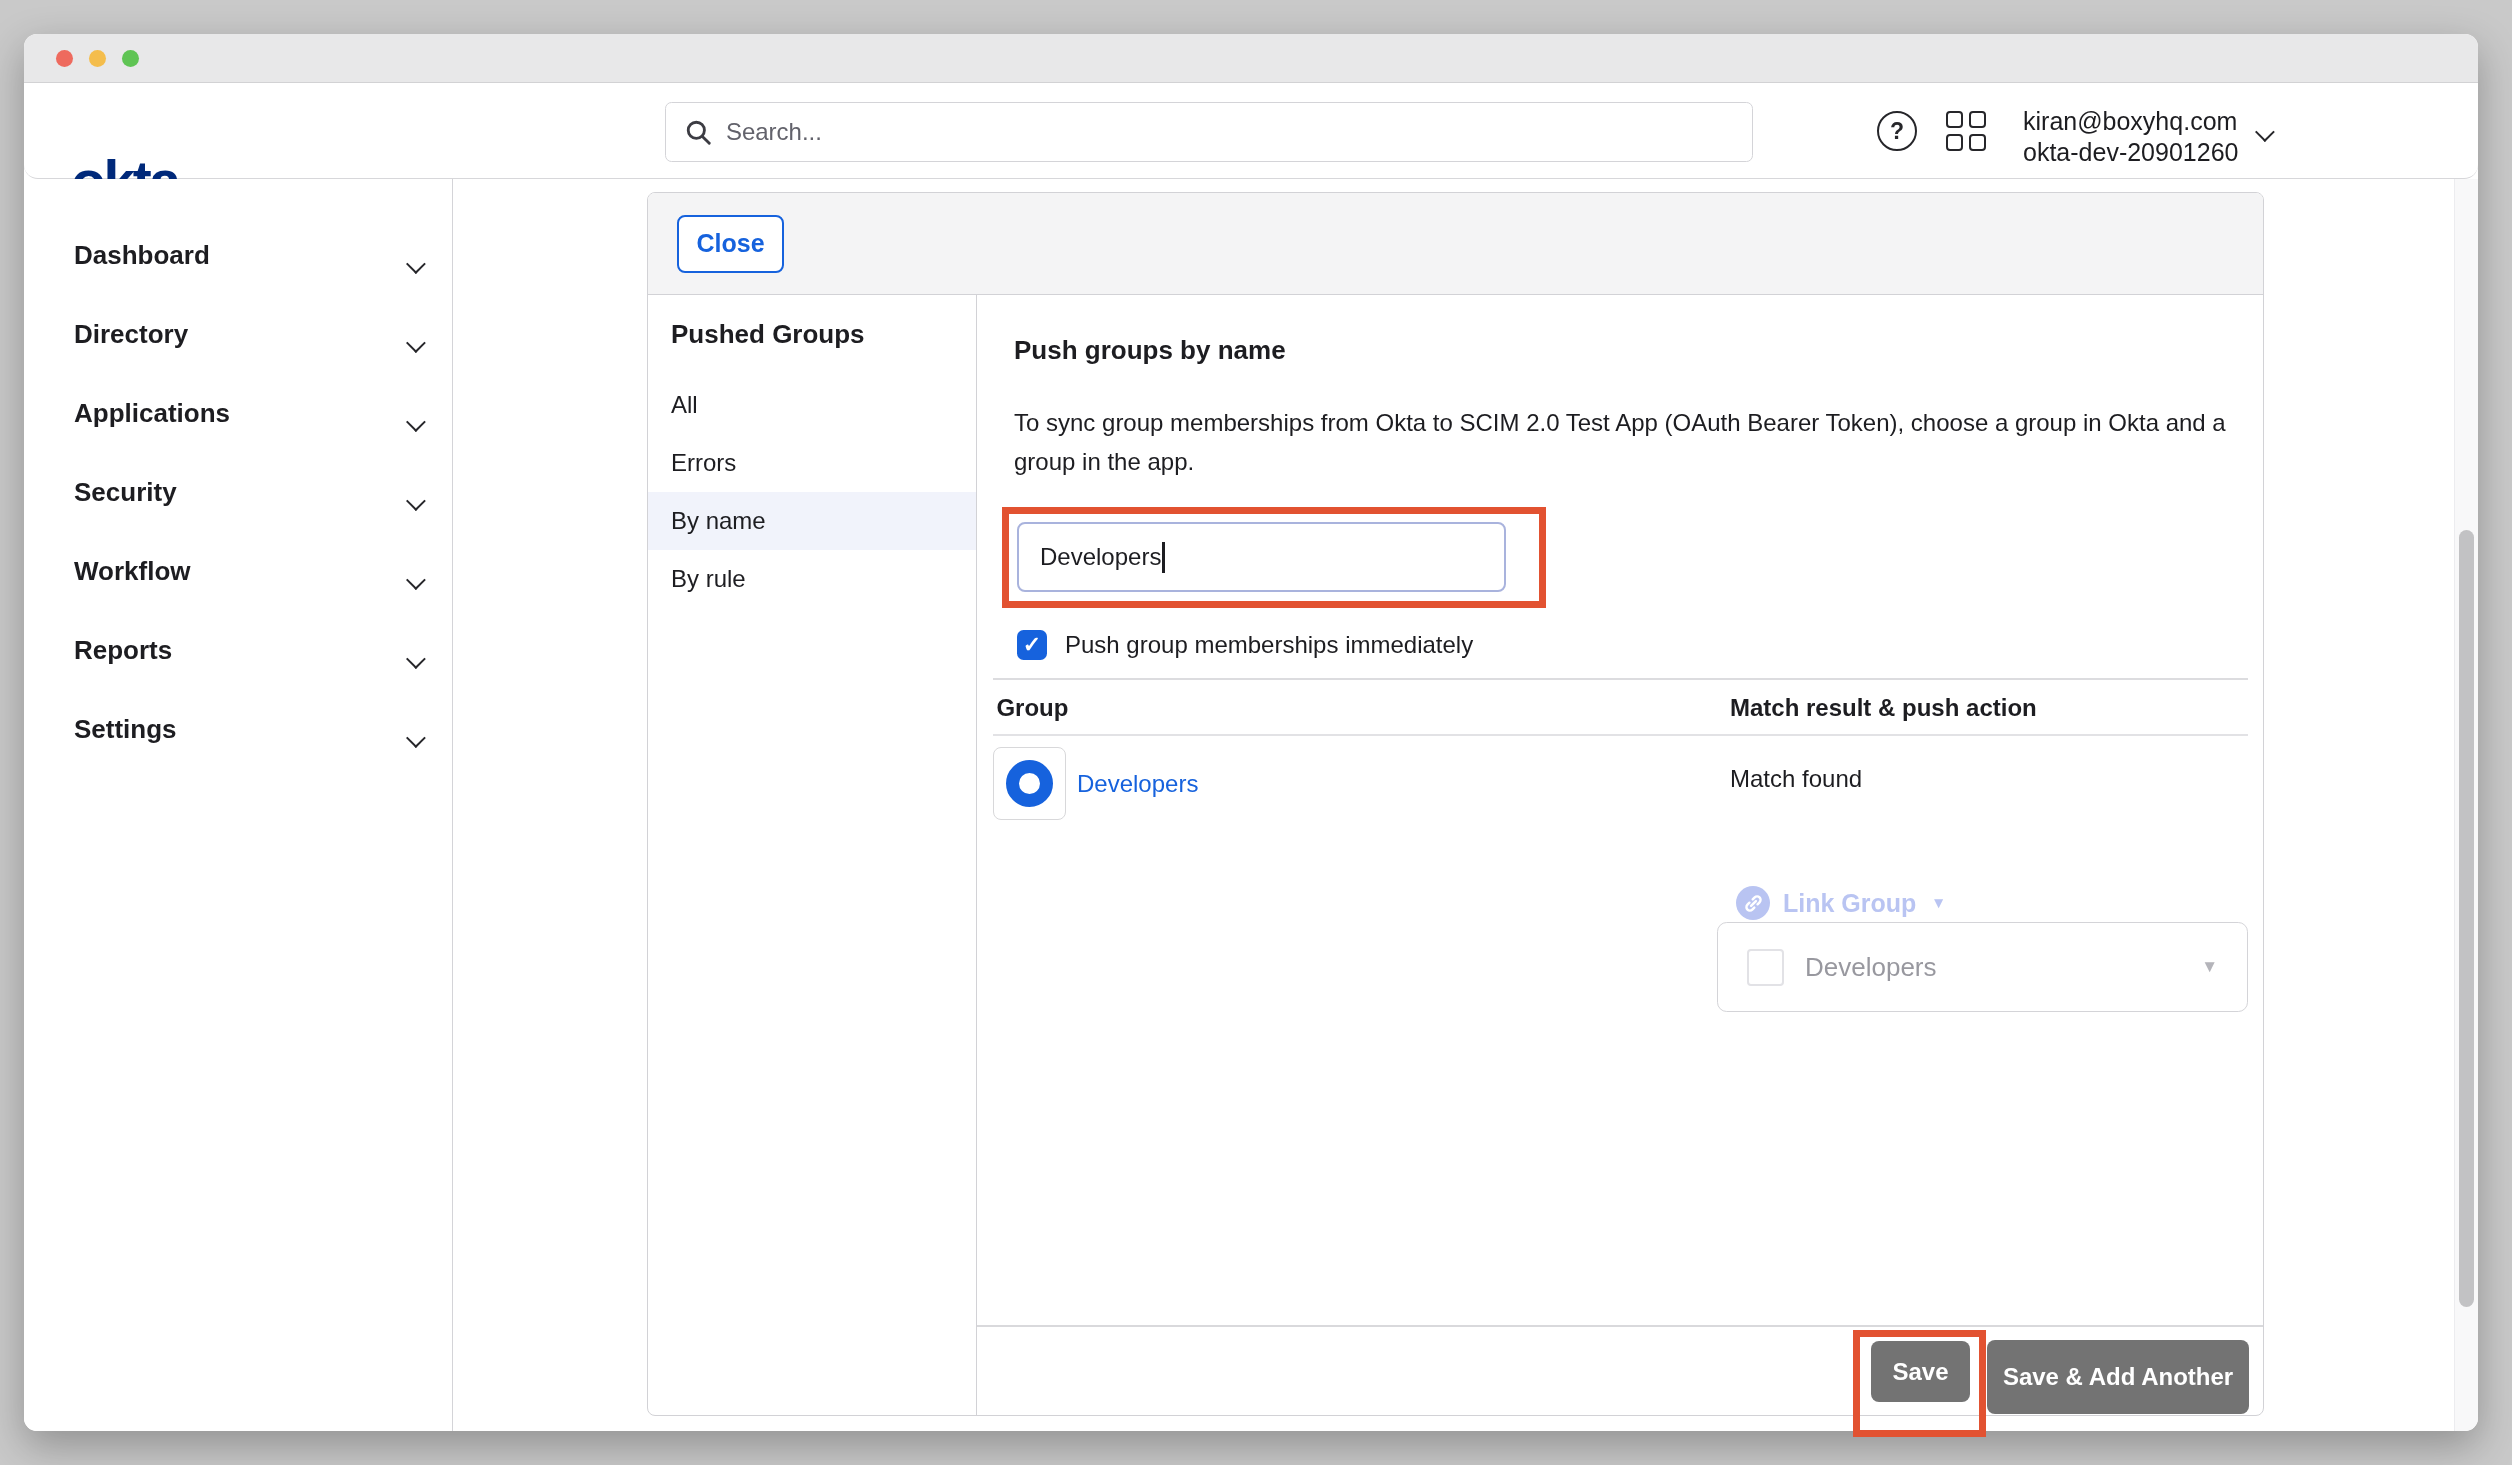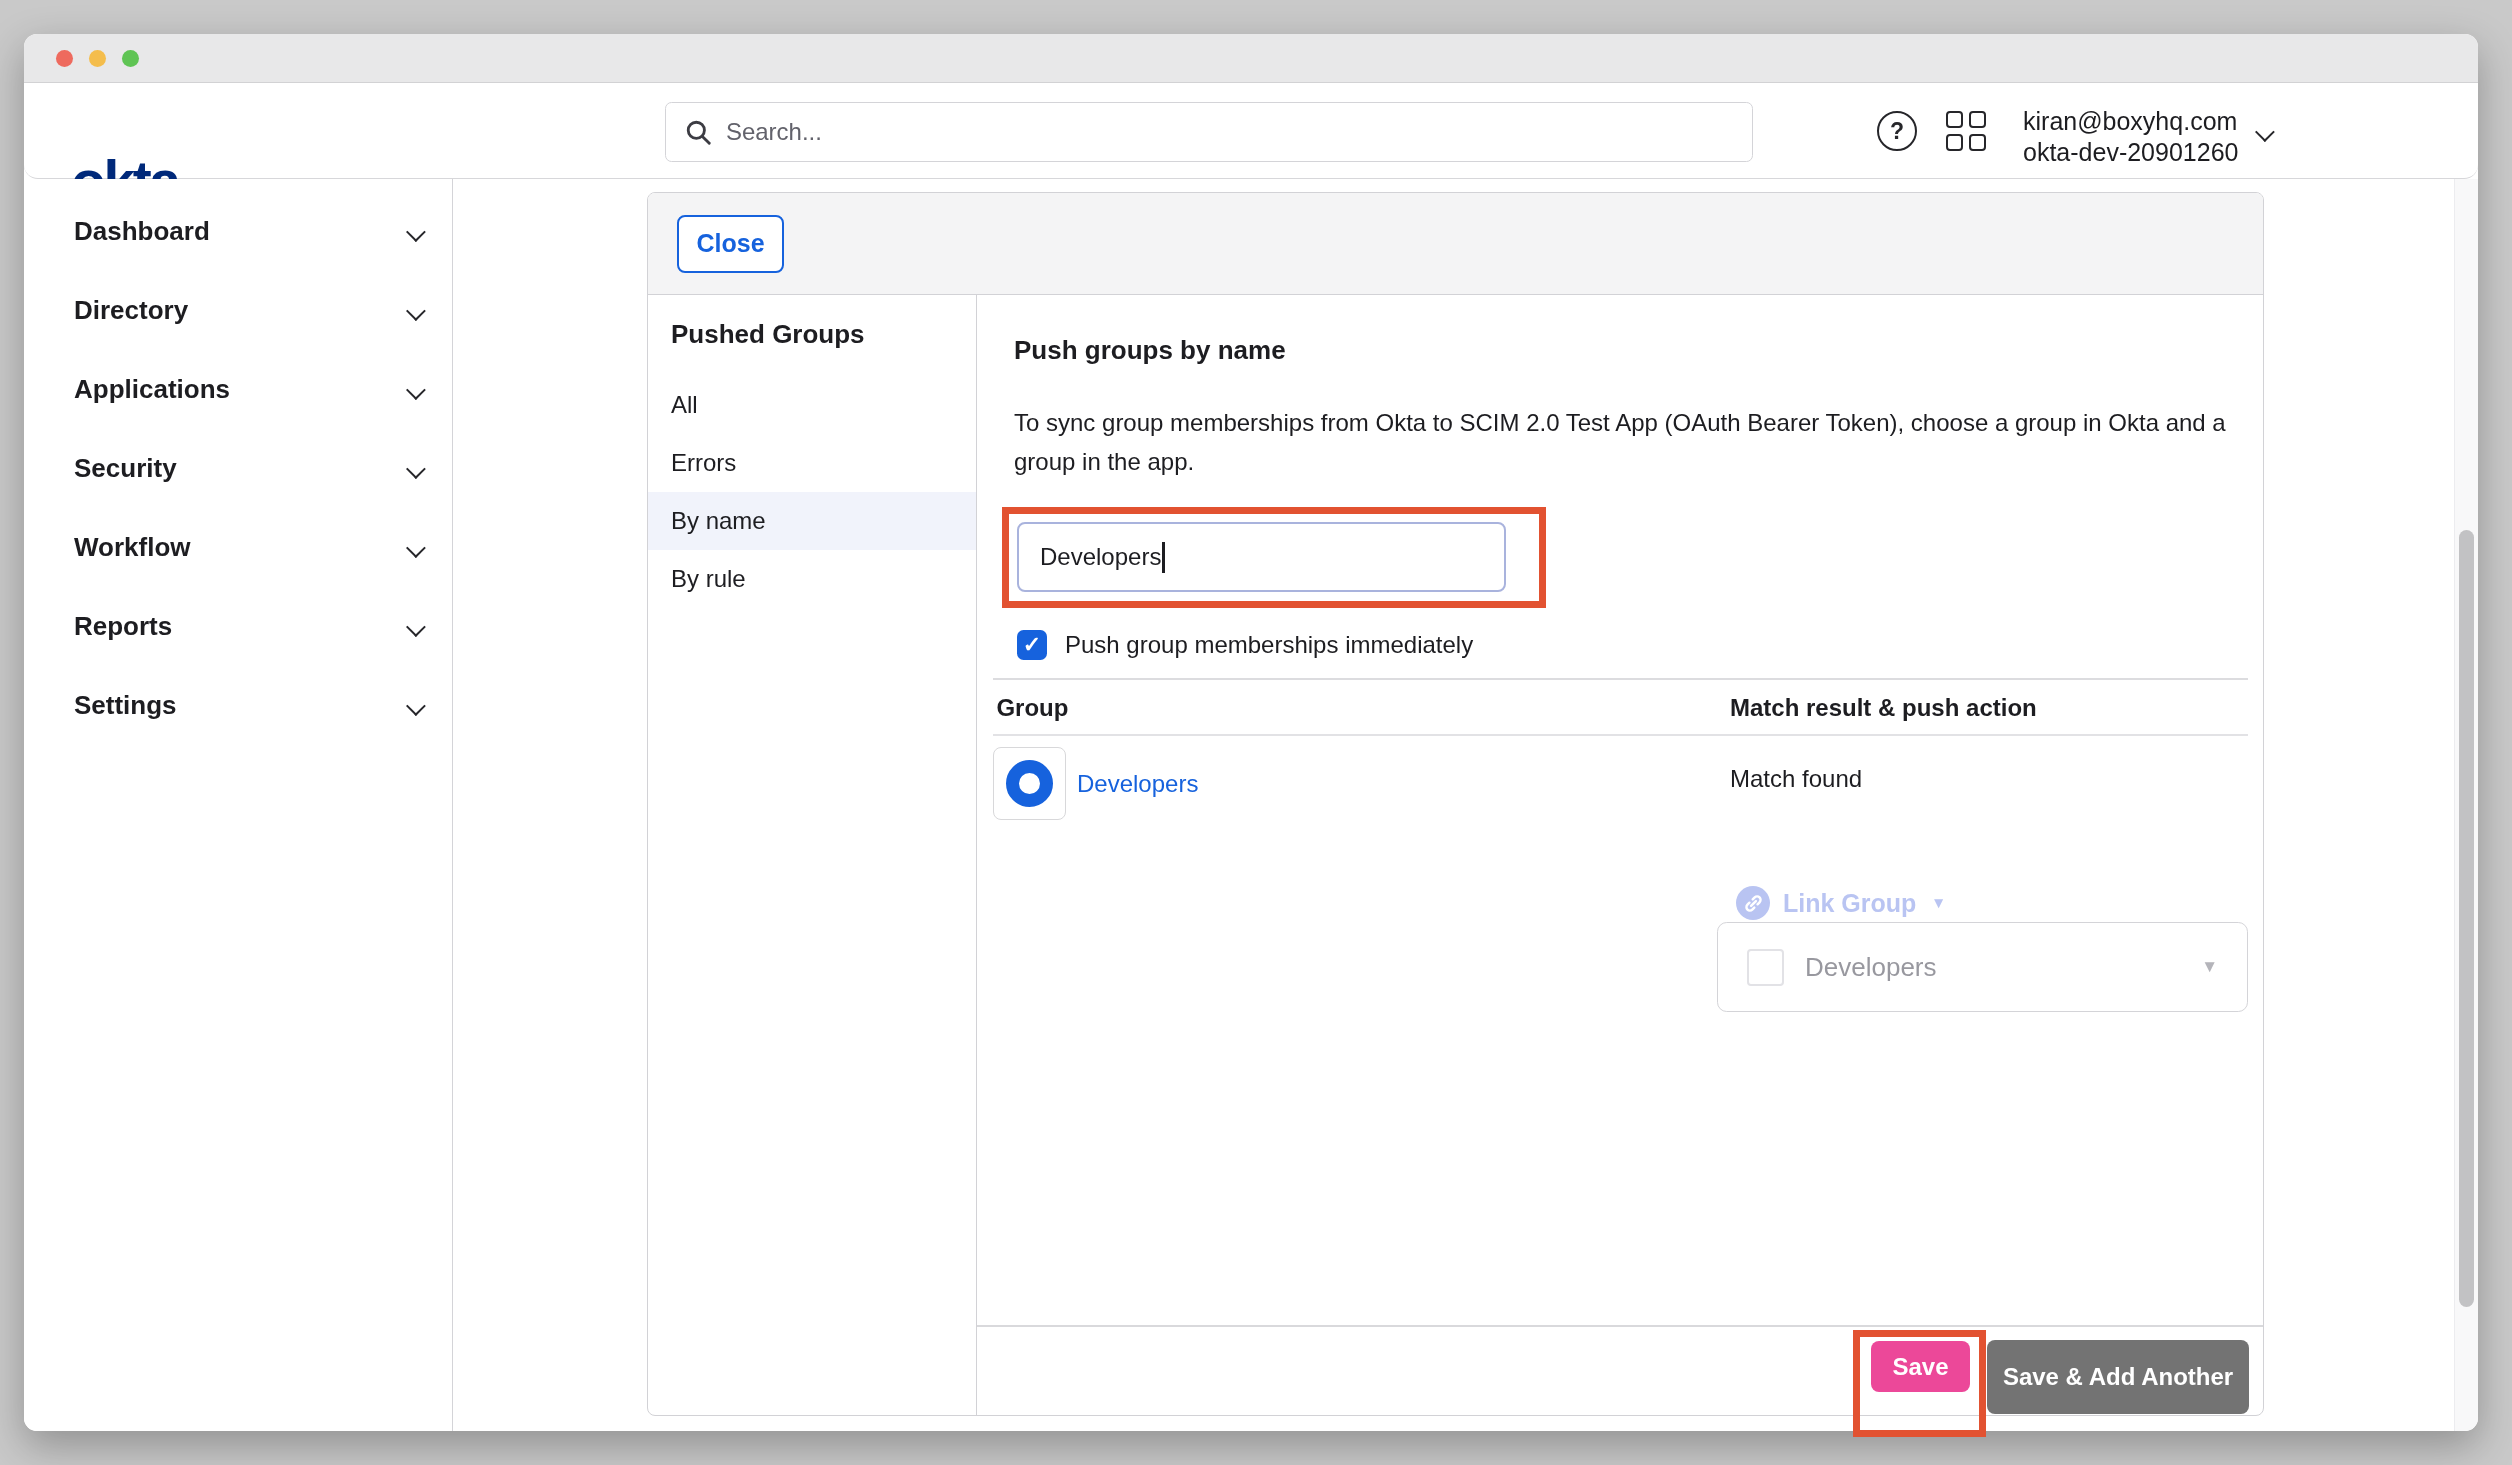--- a/index.html
+++ b/index.html
@@ -65,21 +65,21 @@
     transform:rotate(45deg);
   }
   .account-chev { position:absolute; left:2234px; top:42px; }
 
   
   .sidebar {
     position:absolute; left:0; top:145px; width:429px; height:1252px;
     border-right:1.6px solid #d4d4d8; background:#fff; padding-top:13px;
   }
   .side-item {
-    height:79px; display:flex; align-items:center; justify-content:space-between;
+    height:79px; display:flex; align-items:flex-end; justify-content:space-between;
     padding:0 29px 0 50px; cursor:pointer;
   }
   .side-item .lbl { font-size:26px; font-weight:700; color:#1d1d21; }
 
   
   .scroll-track {
     position:absolute; left:2430px; top:145px; width:24px; height:1252px;
     background:#f8f8f9; border-left:0.8px solid #ececef;
   }
   .scroll-thumb {
@@ -160,22 +160,22 @@
     position:absolute; left:740px; top:627px; width:531px; height:90px;
     border:1.6px solid #d4d4d8; border-radius:9.7px; background:#fff;
     display:flex; align-items:center; padding:0 29px; gap:21px; cursor:default;
   }
   .app-select .sq { width:37px; height:37px; border:2.4px solid #e2e2e6; border-radius:4px; flex:0 0 auto; }
   .app-select .val { flex:1; font-size:26px; color:#98989f; }
   .app-select .dd-caret { font-size:17px; color:#b4b4ba; }
 
   .footer-line { position:absolute; left:0; top:1030px; width:100%; height:1.6px; background:#d9d9dc; }
   .btn-save {
-    position:absolute; left:894px; top:1046px; width:99px; height:51px;
-    background:#ec4899; border:none; border-radius:8px; color:#fff;
+    position:absolute; left:894px; top:1046px; width:99px; height:61px;
+    background:#737373; border:none; border-radius:8px; color:#fff;
     font-size:24px; font-weight:700; font-family:"Liberation Sans",sans-serif; cursor:pointer;
   }
   .btn-save-add {
     position:absolute; left:1010px; top:1045px; width:262px; height:74px;
     background:#737373; border:none; border-radius:8px; color:#fff;
     font-size:24px; font-weight:700; font-family:"Liberation Sans",sans-serif; cursor:pointer;
   }
 
   
   .annot { position:absolute; border:7.3px solid #e25231; pointer-events:none; z-index:50; }

